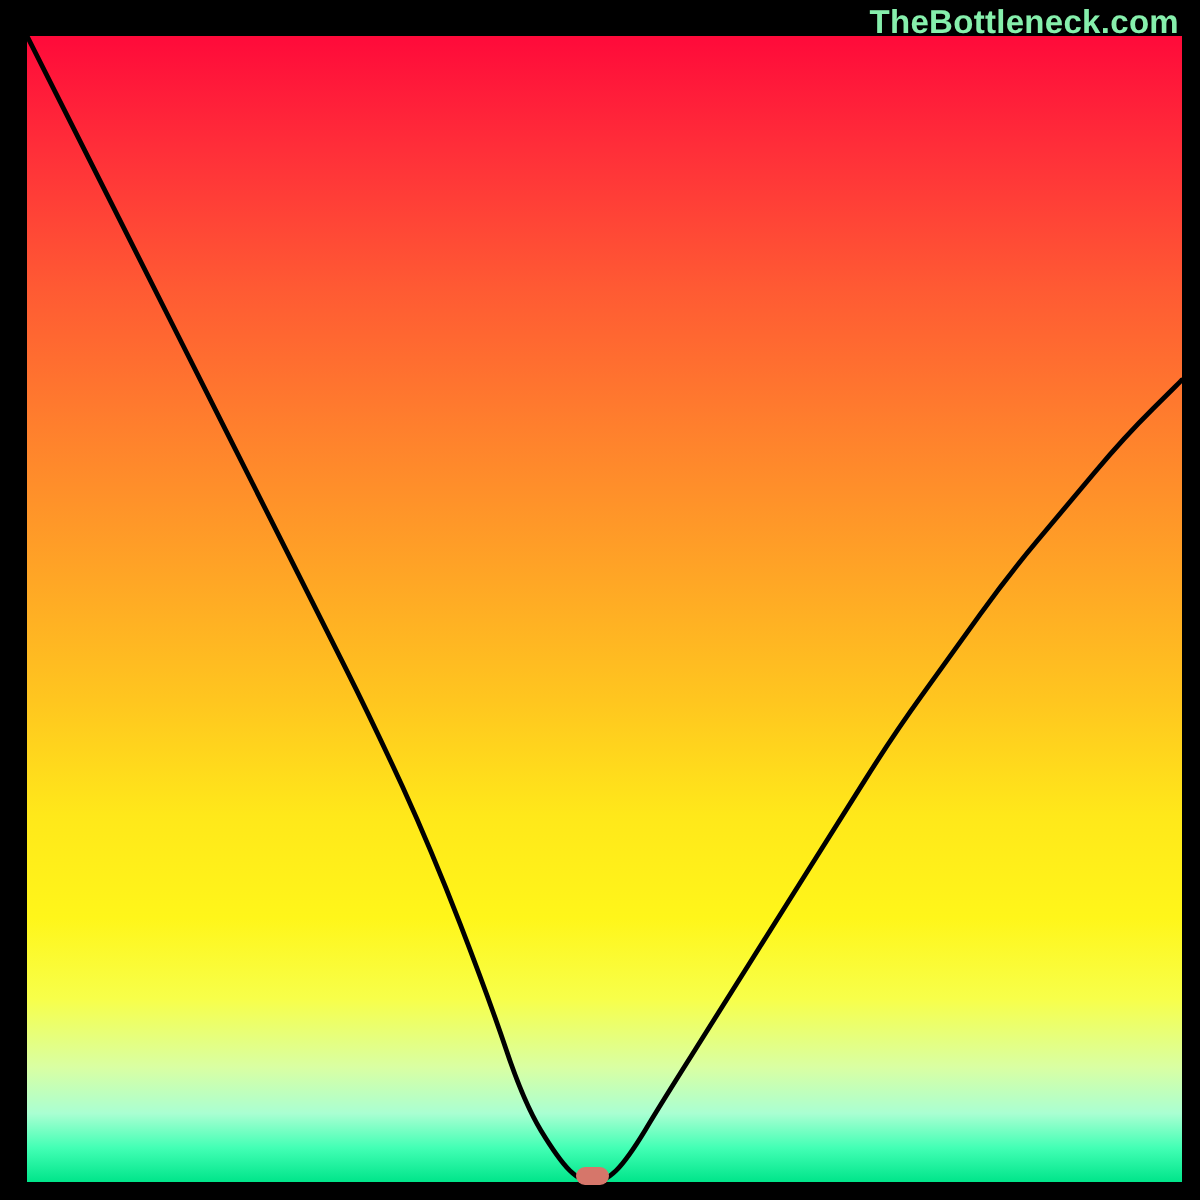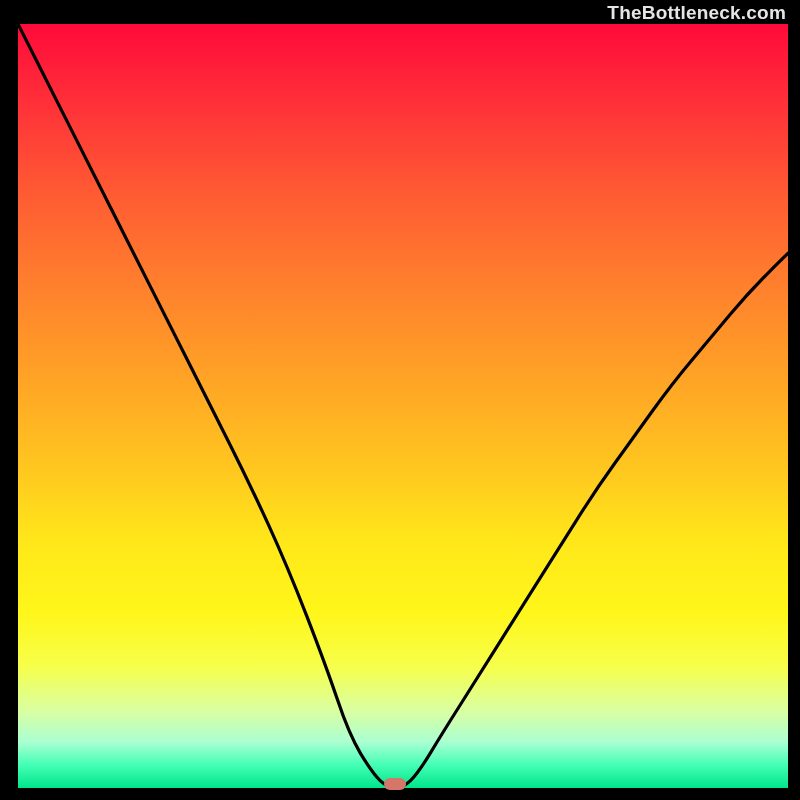--- a/index.html
+++ b/index.html
@@ -36,23 +36,23 @@
       #aaffd2 94%,
       #43ffb5 97%,
       #00e58a 100%
     );
   }
   .watermark {
     position: absolute;
     top: 2px;
     right: 14px;
     font-family: Arial, Helvetica, sans-serif;
-    font-size: 19px;
+    font-size: 22px;
     font-weight: 600;
-    color: #e5e5e5;
+    color: #86efac;
     letter-spacing: 0.2px;
     user-select: none;
   }
   svg.curve {
     position: absolute;
     inset: 0;
     width: 100%;
     height: 100%;
   }
   .marker {

